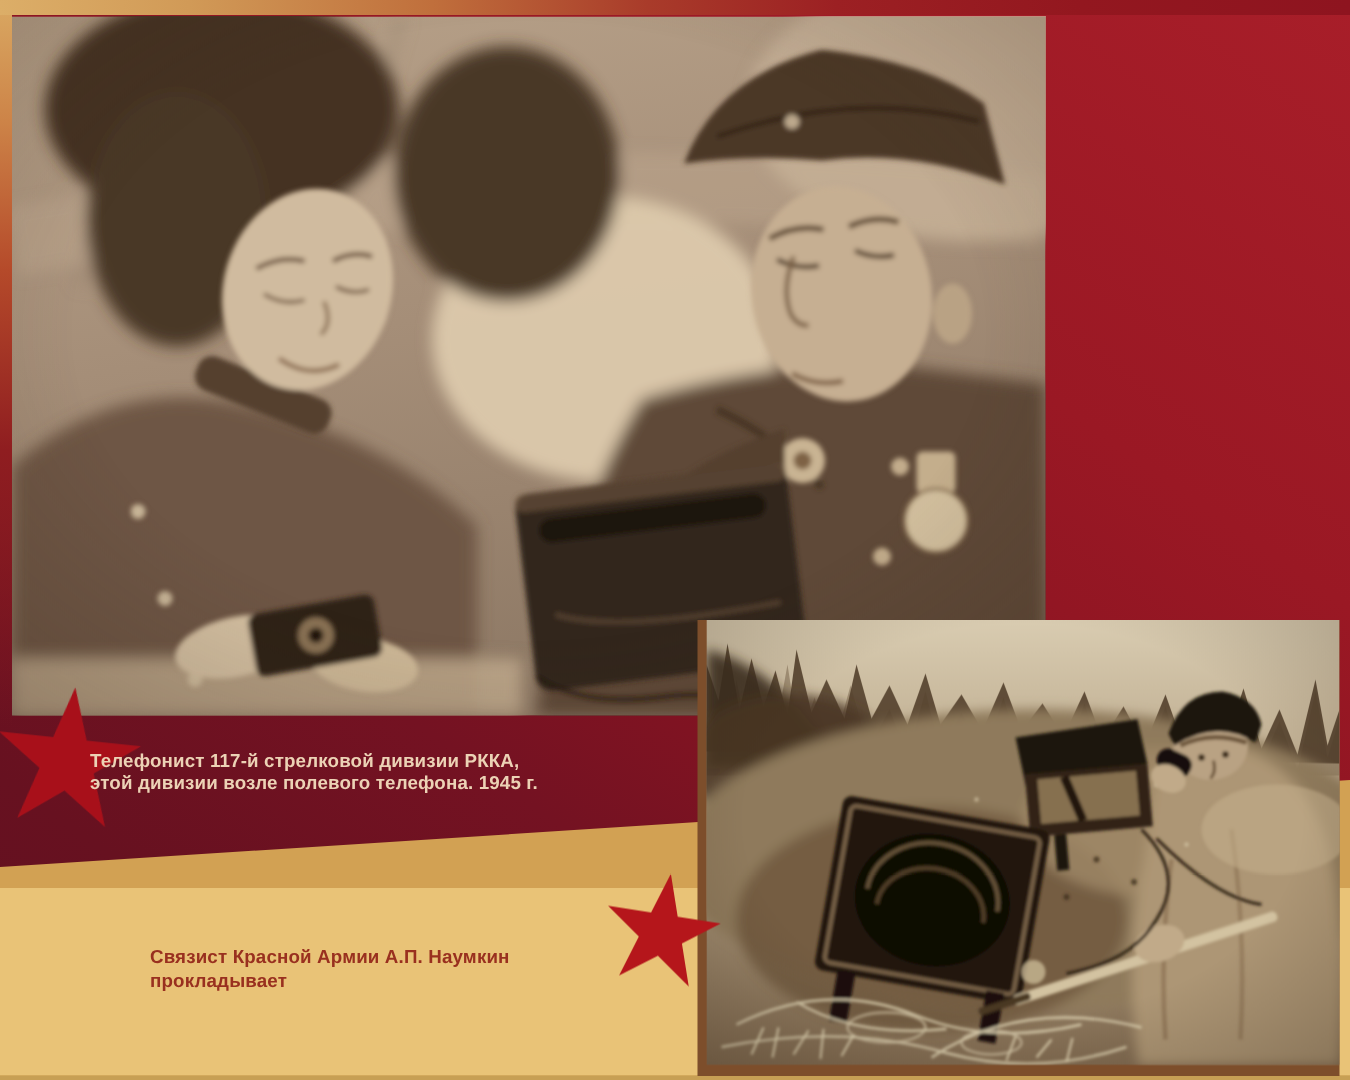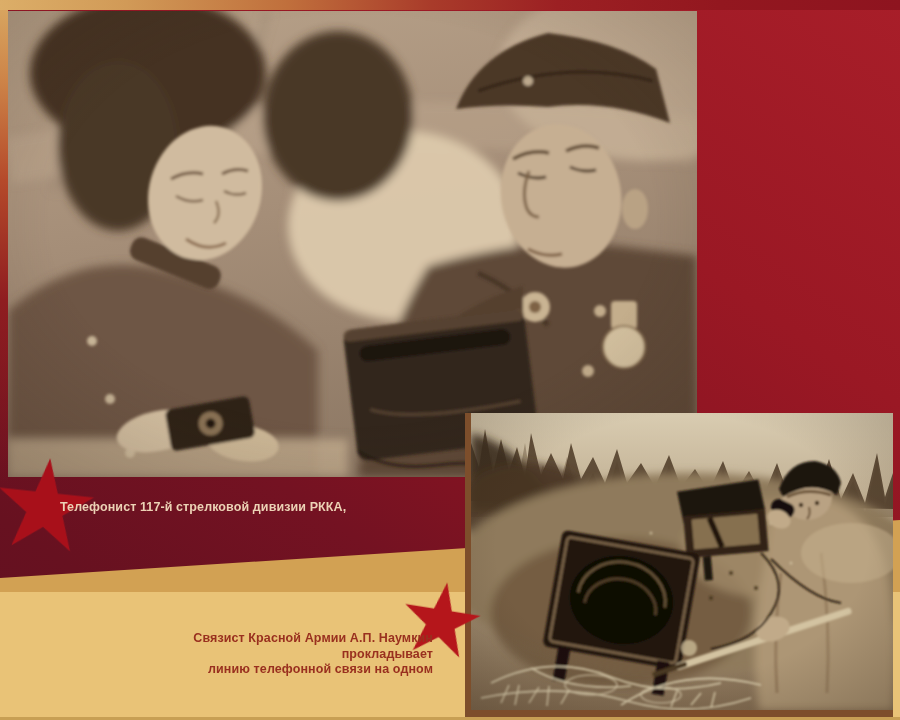--- a/index.html
+++ b/index.html
@@ -24,21 +24,21 @@
   .photo2{left:471px;top:413px;width:422px;height:297px;}
   .photo1 svg,.photo2 svg{display:block;width:100%;height:100%;}
   
   .star{pointer-events:none;}
   .star svg{display:block;width:100%;height:100%;}
   .star1{left:-10px;top:453px;width:110px;height:110px;transform:rotate(6deg);}
   .star2{left:397px;top:578px;width:88px;height:88px;transform:rotate(9deg);}
   
   .caption{font-weight:bold;font-size:12.5px;line-height:15.2px;letter-spacing:0.1px;}
   .caption1{left:60px;top:500px;width:330px;color:#ecd2b5;text-align:left;}
-  .caption2{left:100px;top:631px;width:333px;color:#99301f;text-align:right;line-height:15.6px;}
+  .caption2{left:100px;top:631px;width:333px;color:#99301f;text-align:left;line-height:15.6px;}
 </style>
 </head>
 <body>
 
 <div class="poster">
 
   <div class="abs gold-band"></div>
   <div class="abs tan-panel"></div>
   <div class="abs bottom-strip"></div>
   <div class="abs top-strip"></div>
@@ -132,20 +132,21 @@
   </div>
 
   <div class="abs star star1">
     <svg viewBox="0 0 110 110">
       <polygon points="55,5 66.23,39.55 102.55,39.55 73.17,60.9 84.39,95.45 55,74.1 25.61,95.45 36.83,60.9 7.45,39.55 43.77,39.55" fill="#a8101a"></polygon>
     </svg>
   </div>
 
   <div class="abs caption caption1">
     <div>Телефонист 117-й стрелковой дивизии РККА,</div>
+    <div>этой дивизии возле полевого телефона. 1945 г.</div>
   </div>
 
   <div class="abs photo2-shadow"></div>
   <div class="abs photo2">
     <svg viewBox="0 0 422 297" preserveAspectRatio="none" role="img">
       <defs>
         <linearGradient id="p2bg" x1="0" y1="0" x2="0" y2="1">
           <stop offset="0" stop-color="#d9ccb1"></stop>
           <stop offset="0.45" stop-color="#b3a083"></stop>
           <stop offset="1" stop-color="#826c52"></stop>
@@ -241,16 +242,15 @@
   </div>
 
   <div class="abs star star2">
     <svg viewBox="0 0 110 110">
       <polygon points="55,5 66.23,39.55 102.55,39.55 73.17,60.9 84.39,95.45 55,74.1 25.61,95.45 36.83,60.9 7.45,39.55 43.77,39.55" fill="#b5161b"></polygon>
     </svg>
   </div>
 
   <div class="abs caption caption2">
     <div>Связист Красной Армии А.П. Наумкин прокладывает</div>
-    <div>линию телефонной связи на одном</div>
   </div>
 
 </div>
 
 </body></html>

